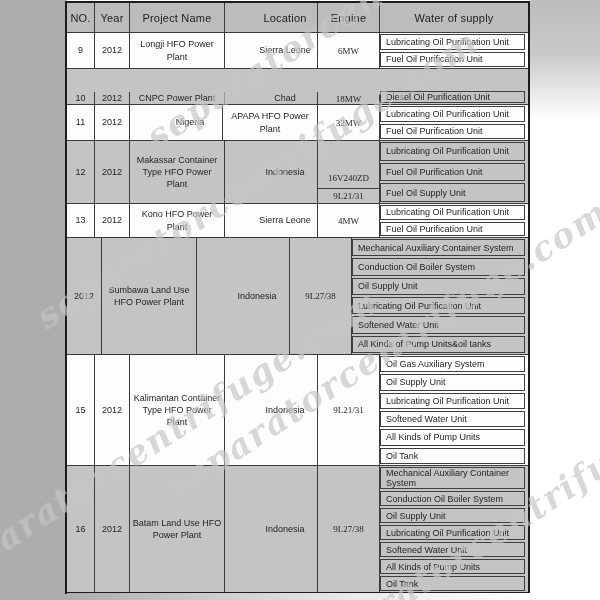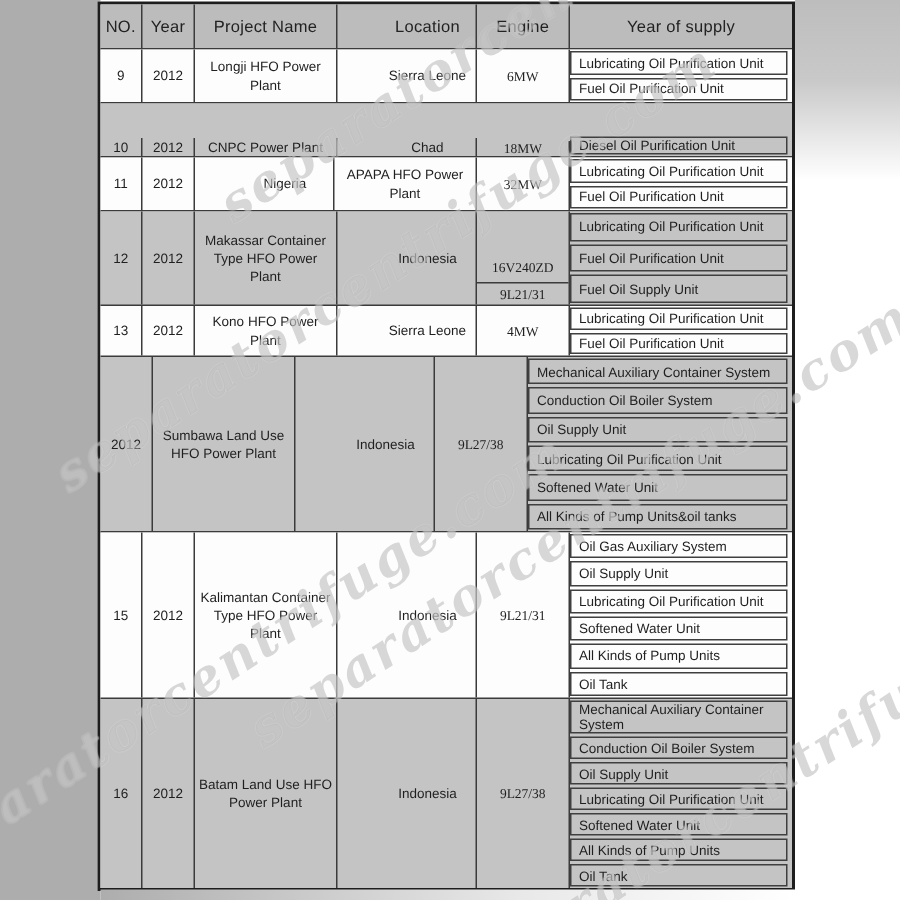--- a/index.html
+++ b/index.html
@@ -73,21 +73,21 @@
 <div class="left-strip"></div>
 <div class="topright-shade"></div>
 
 <div class="ptable">
   <div class="trow head">
     <div class="hcell c-no">NO.</div>
     <div class="hcell c-year">Year</div>
     <div class="hcell c-proj">Project Name</div>
     <div class="hcell c-loc">Location</div>
     <div class="hcell c-eng">Engine</div>
-    <div class="hcell c-scope">Year of supply</div>
+    <div class="hcell c-scope">Water of supply</div>
   </div>
   <div id="rows">
       <div class="grow" style="height: 36px;">
         <div class="cell c-no">9</div>
         <div class="cell c-year">2012</div>
         <div class="cell c-proj">Longji HFO Power Plant</div>
         <div class="cell c-loc">Sierra Leone</div>
         <div class="ecol">
           <div class="ecell" style="flex-grow: 2;">6MW</div>
         </div>

